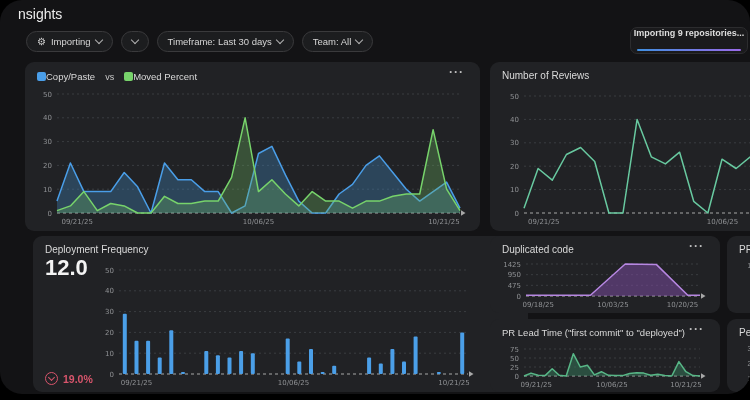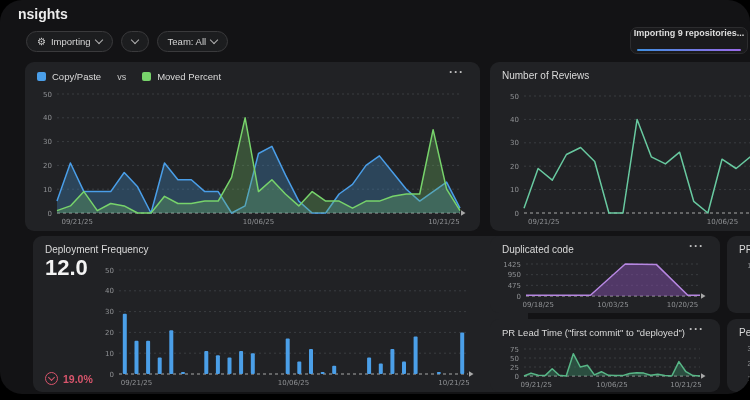--- a/index.html
+++ b/index.html
@@ -1,20 +1,20 @@
 <!DOCTYPE html>
 <html><head>
 <meta charset="utf-8">
 <style>
   html,body{margin:0;padding:0}
   body{width:750px;height:400px;background:#000;overflow:hidden;position:relative;
        font-family:"Liberation Sans",sans-serif;-webkit-font-smoothing:antialiased}
   .window{position:absolute;left:0;top:0;width:750px;height:394px;background:#131315;
           border-radius:22px;overflow:hidden}
-  .page-title{position:absolute;left:18px;top:6px;font-size:14px;font-weight:700;color:#ececec}
+  .page-title{position:absolute;left:18px;top:6px;font-size:14px;font-weight:400;color:#ececec}
   .filter-bar{position:absolute;left:26px;top:31px;display:flex;gap:8px}
   .pill{display:flex;align-items:center;gap:5px;height:21px;padding:0 10px;background:#1c1d1f;
         border:1px solid #3a3a3c;border-radius:11px;color:#d6d6d6;font-size:9.5px;
         font-family:inherit;cursor:pointer;white-space:nowrap}
   .chev{width:5px;height:5px;border-left:1.2px solid currentColor;border-bottom:1.2px solid currentColor;
         transform:rotate(-45deg);margin-top:-3px;opacity:.8}
   .gear{font-size:10px;line-height:1;color:#cfcfcf}
   .importing{position:absolute;right:2px;top:27px;width:116px;height:25px;background:#1a1a1c;
              border:1px solid #2c2c2e;border-radius:7px;color:#dedede;font-size:9px;
              display:flex;justify-content:center;font-weight:600}
@@ -32,21 +32,21 @@
   .ptitle.small{font-size:9.5px}
   .menu{position:absolute;right:10px;top:2px;background:none;border:none;color:#bdbdbd;
         font-size:12px;font-weight:700;letter-spacing:1px;cursor:pointer;font-family:inherit}
   .chart{position:absolute}
   #panelA .chart{left:6px;right:8px;top:24px;bottom:4px}
   #panelB .chart{left:8px;right:12px;top:26px;bottom:4px}
   #panelC .chart{left:60px;right:8px;top:26px;bottom:4px}
   #panelD .chart{left:8px;right:8px;top:20px;bottom:3px}
   #panelE .chart{left:8px;right:8px;top:22px;bottom:2px}
   .chart svg text{font-family:"DejaVu Sans",sans-serif}
-  .legend{position:absolute;left:12px;top:9px;display:flex;align-items:center;gap:6px;
+  .legend{position:absolute;left:12px;top:9px;display:flex;align-items:center;
           font-size:9.5px;color:#dadada}
   .sw{width:9px;height:9px;border-radius:2px;display:inline-block}
   .vs{font-size:9px;color:#c9c9c9;margin:0 10px}
   .bignum{position:absolute;left:12px;top:19px;font-size:22px;font-weight:700;color:#f4f4f4}
   .delta{position:absolute;left:12px;bottom:7px;display:flex;align-items:center;gap:5px;
          font-size:10.5px;font-weight:700}
   .dcirc{width:13px;height:13px;border:1.4px solid currentColor;border-radius:50%;
          display:flex;align-items:center;justify-content:center;box-sizing:border-box}
   .dcirc .chev{width:4px;height:4px;margin-top:-2px;opacity:1}
   .mini-ticks{position:absolute;left:10px;top:26px;display:flex;flex-direction:column;gap:8px;
@@ -59,20 +59,24 @@
 
   <div class="page-title">nsights</div>
 
   <div class="filter-bar">
     <button class="pill">
       <span class="gear">⚙</span>
       <span>Importing</span>
       <span class="chev"></span>
     </button>
     <button class="pill">
+      <span class="chev"></span>
+    </button>
+    <button class="pill">
+      <span>Timeframe: Last 30 days</span>
       <span class="chev"></span>
     </button>
     <button class="pill">
       <span>Team: All</span>
       <span class="chev"></span>
     </button>
   </div>
 
   <div class="importing">
     <span>Importing 9 repositories...</span>

